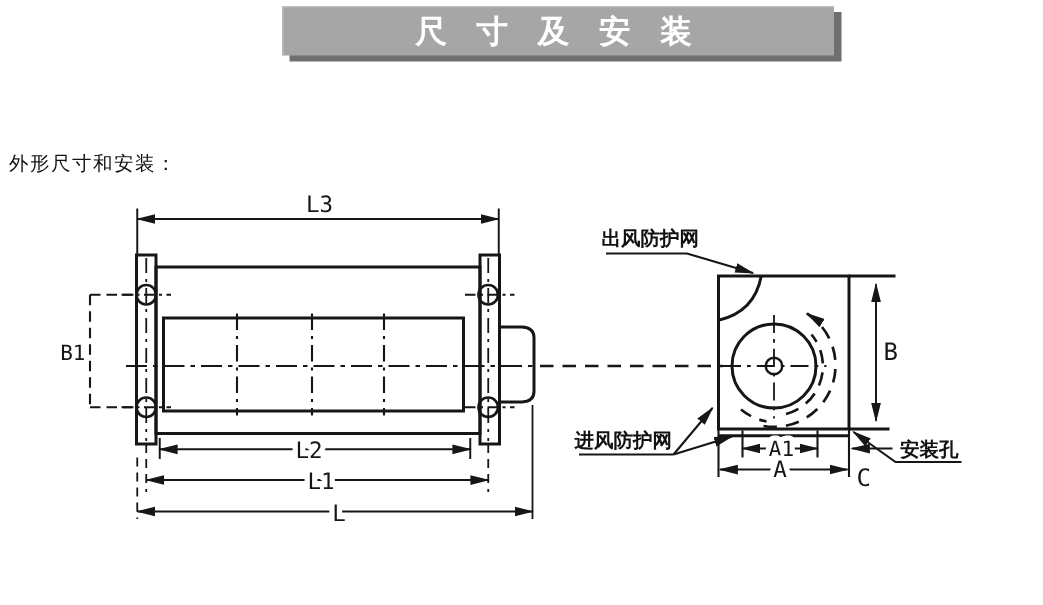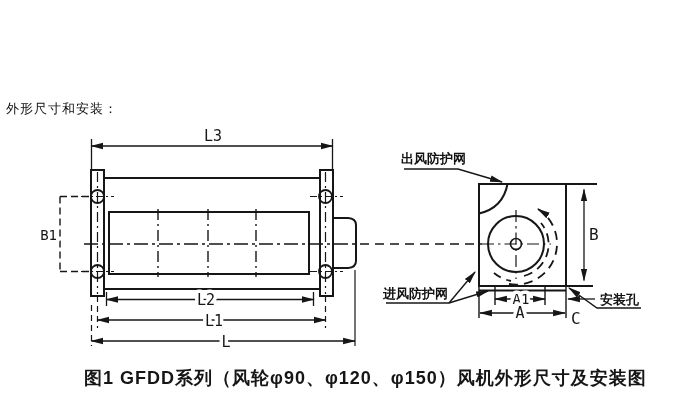--- a/index.html
+++ b/index.html
@@ -16,20 +16,23 @@
   .ln{stroke:#161616;fill:none;}
   .dt{font-family:"DejaVu Sans Mono","Liberation Mono",monospace;fill:#161616;
       paint-order:stroke fill;stroke:#ffffff;stroke-width:7px;stroke-linejoin:round;}
   .cj{font-family:"Liberation Sans","DejaVu Sans",sans-serif;font-weight:bold;fill:#111111;font-size:13px;}
 </style>
 </head>
 <body>
 
 <div id="stage">
 
+  <div id="banner">
+    <span>尺 寸 及 安 装</span>
+  </div>
 
   <div id="sectionLabel">外形尺寸和安装：</div>
 
   <svg width="695" height="403" viewBox="0 0 695 403">
     <defs>
       <marker id="arw" viewBox="0 0 12 8" refX="11" refY="4" markerWidth="13" markerHeight="9" orient="auto-start-reverse" markerUnits="userSpaceOnUse">
         <path d="M0,1 L12,4 L0,7 Z" fill="#161616"></path>
       </marker>
     </defs>
 
@@ -142,14 +145,13 @@
         <path class="ln" d="M449 303 L488 291" stroke-width="1.4" marker-end="url(#arw)"></path>
       </g>
 
       <g>
         <text class="cj" x="600" y="304">安装孔</text>
         <path class="ln" d="M641 308 H597 L569 288" stroke-width="1.4" marker-end="url(#arw)"></path>
       </g>
     </g>
   </svg>
 
-  <div id="caption">图1 GFDD系列（风轮φ90、φ120、φ150）风机外形尺寸及安装图</div>
 </div>
 
 </body></html>

